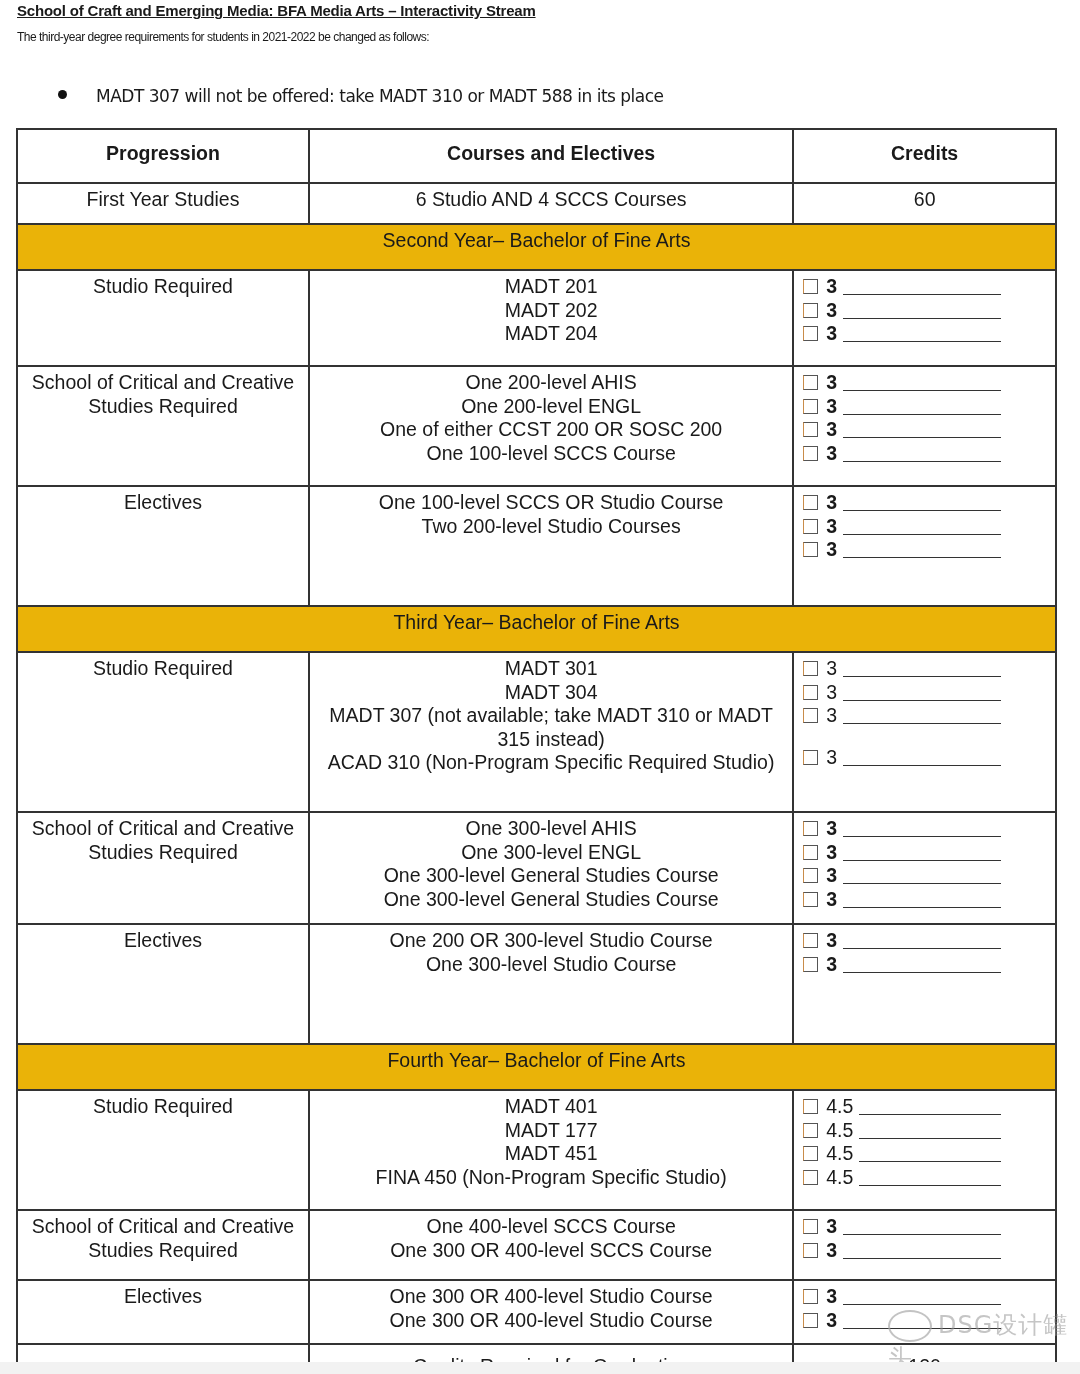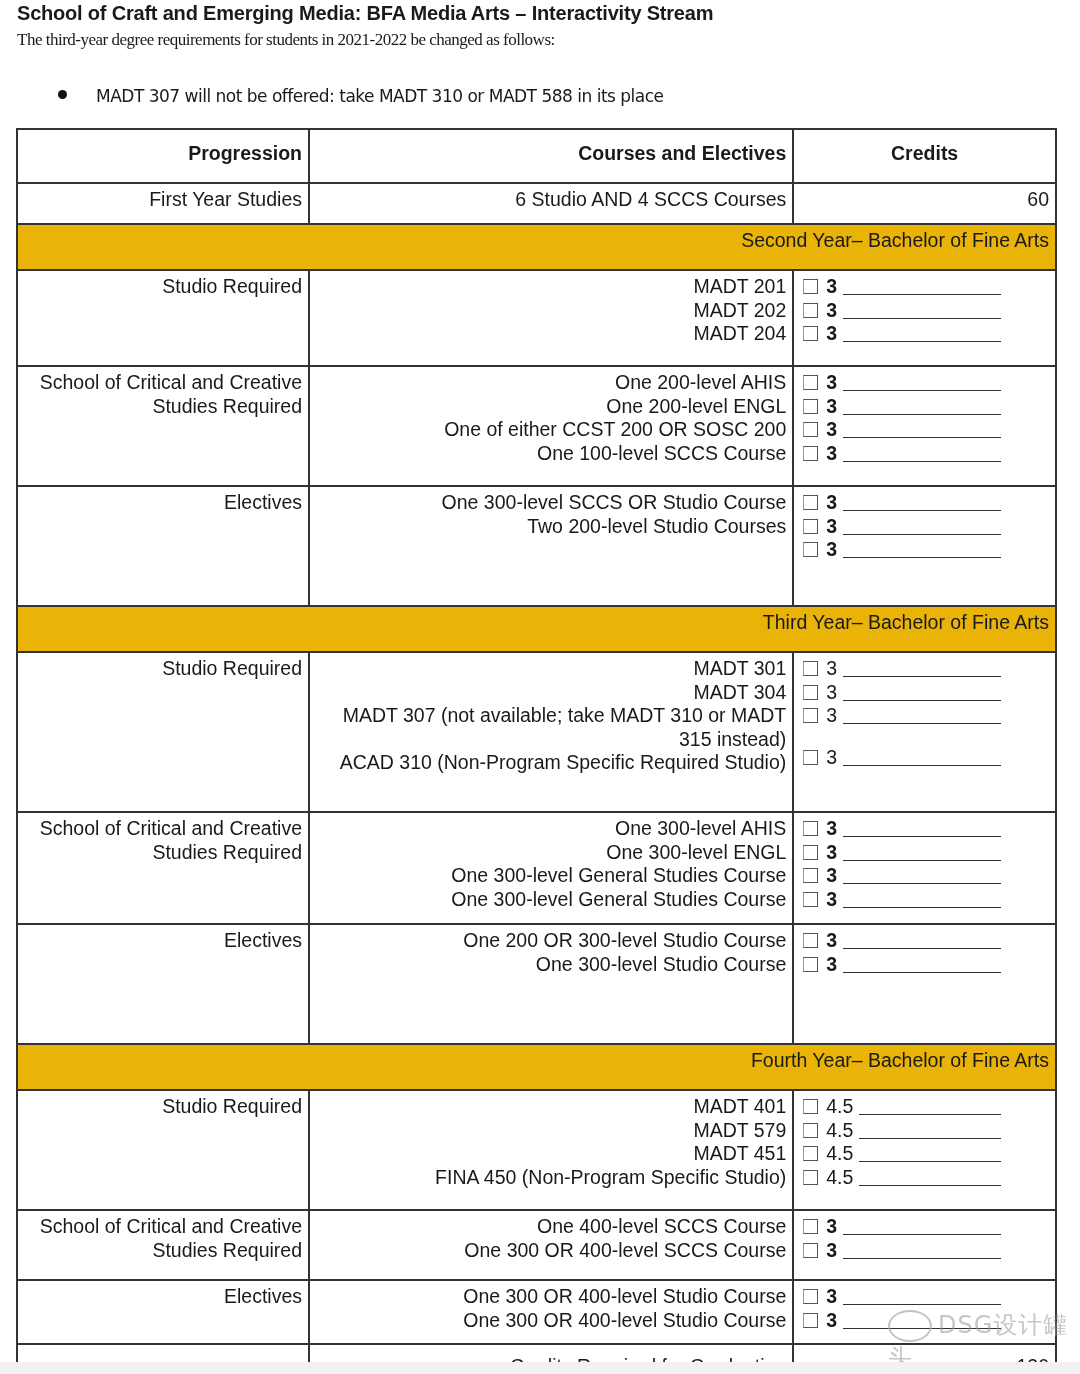--- a/index.html
+++ b/index.html
@@ -1,22 +1,22 @@
 <!DOCTYPE html>
 <html><head>
 <meta charset="utf-8">
 <style>
   html, body { margin: 0; padding: 0; background: #ffffff; }
   body { width: 1080px; height: 1374px; position: relative; overflow: hidden; color: #1a1a1a; }
-  .doc-title { position: absolute; left: 17px; top: 2px; font-family: "Liberation Sans", sans-serif; font-weight: bold; font-size: 20px; letter-spacing: -0.2px; }
-  .doc-sub { position: absolute; left: 17px; top: 30px; font-family: Liberation Serif, serif; font-size: 17px; letter-spacing: -0.5px; }
+  .doc-title { position: absolute; left: 17px; top: 2px; font-family: "Liberation Sans", sans-serif; font-weight: bold; font-size: 15px; letter-spacing: -0.2px; text-decoration: underline; }
+  .doc-sub { position: absolute; left: 17px; top: 30px; font-family: Liberation Sans, sans-serif; font-size: 12px; letter-spacing: -0.5px; }
   .bullet { position: absolute; left: 58px; top: 86px; font-family: "DejaVu Sans", sans-serif; font-size: 17px; letter-spacing: -0.5px; }
   .bullet .dot { display: inline-block; width: 9px; height: 9px; background: #111; border-radius: 50%; margin-right: 29px; vertical-align: middle; position: relative; top: -3px; }
   table.req { position: absolute; left: 16px; top: 128px; width: 1041px; border-collapse: collapse; font-family: "Liberation Sans", sans-serif; font-size: 19.5px; line-height: 23.5px; }
-  table.req td, table.req th { border: 2px solid #333; vertical-align: top; padding: 4px 6px 0 6px; text-align: right; }
+  table.req td, table.req th { border: 2px solid #333; vertical-align: top; padding: 4px 6px 0 6px; text-align: center; }
   table.req th { font-weight: bold; height: 40px; padding-top: 12px; }
   table.req th.cred { text-align: center; }
   col.c1 { width: 293px; } col.c2 { width: 485px; } col.c3 { width: 263px; }
   tr.year td { background: #eab308; height: 40px; padding-top: 4px; border-top: 2px solid #333; }
   td.ctr { text-align: center; }
   .line { display: block; white-space: nowrap; }
   .cr-line { display: flex; align-items: center; height: 23.5px; font-weight: bold; }
   .cr-line.normal { font-weight: normal; }
   .box { display: inline-block; width: 13px; height: 13px; border: 1.5px solid #555; border-left-color: #c98c4a; margin-left: 3px; margin-right: 8px; background: #fff; flex: none; }
   .blank { display: inline-block; flex: none; width: 158px; border-bottom: 1.5px solid #333; margin-left: 6px; height: 16px; }
@@ -107,21 +107,21 @@
           <div class="cr-line">
             <span class="box"></span>
             <span>3</span>
             <span class="blank"></span>
           </div>
         </td>
       </tr>
       <tr>
         <td style="height: 114px;">Electives</td>
         <td>
-          <span class="line">One 300-level SCCS OR Studio Course</span>
+          <span class="line">One 100-level SCCS OR Studio Course</span>
           <span class="line">Two 200-level Studio Courses</span>
         </td>
         <td>
           <div class="cr-line">
             <span class="box"></span>
             <span>3</span>
             <span class="blank"></span>
           </div>
           <div class="cr-line">
             <span class="box"></span>
@@ -220,21 +220,21 @@
           </div>
         </td>
       </tr>
       <tr class="year">
         <td colspan="3">Fourth Year– Bachelor of Fine Arts</td>
       </tr>
       <tr>
         <td style="height: 114px;">Studio Required</td>
         <td>
           <span class="line">MADT 401</span>
-          <span class="line">MADT 579</span>
+          <span class="line">MADT 177</span>
           <span class="line">MADT 451</span>
           <span class="line">FINA 450 (Non-Program Specific Studio)</span>
         </td>
         <td>
           <div class="cr-line normal">
             <span class="box"></span>
             <span>4.5</span>
             <span class="blank short"></span>
           </div>
           <div class="cr-line normal">

